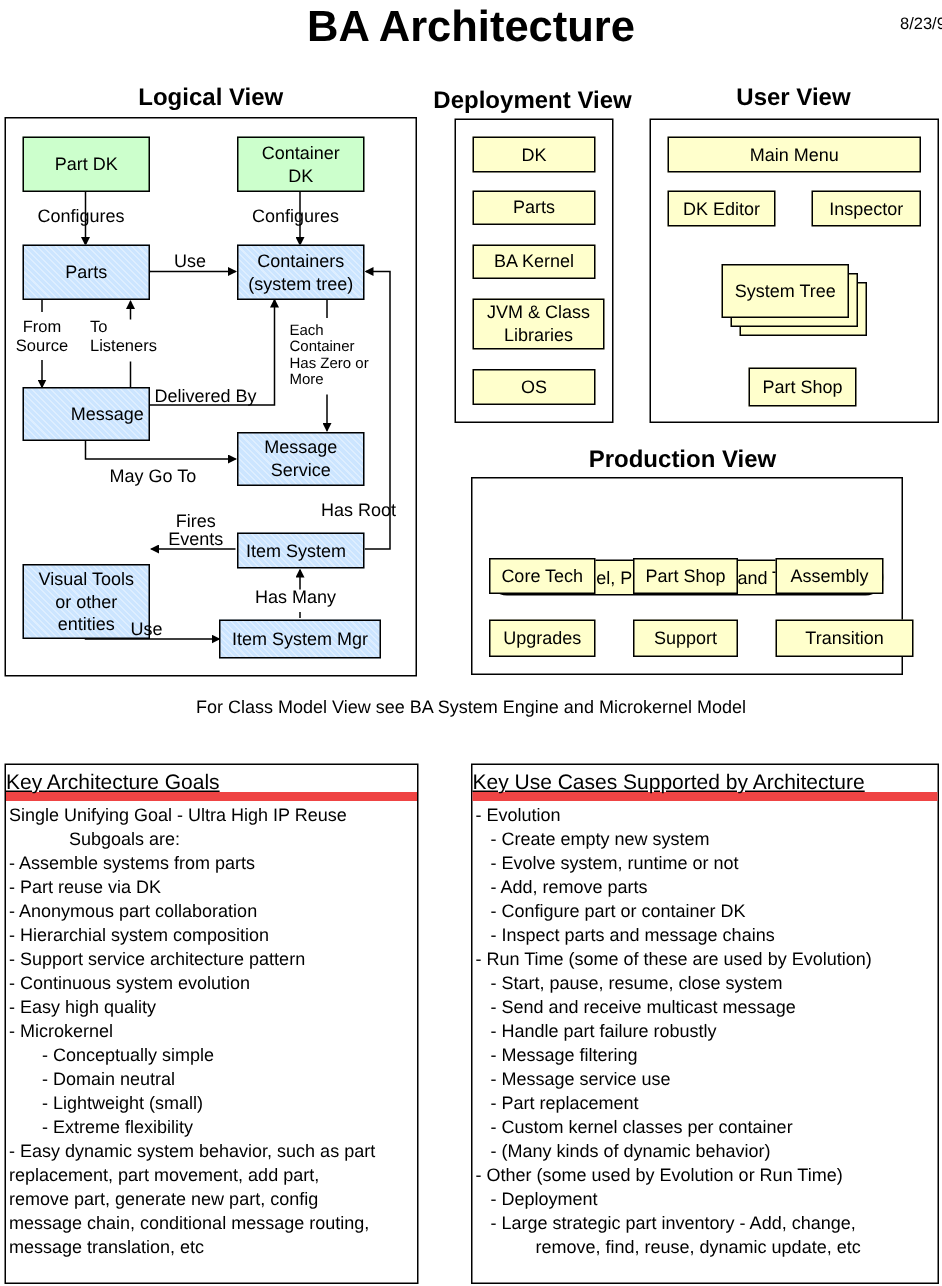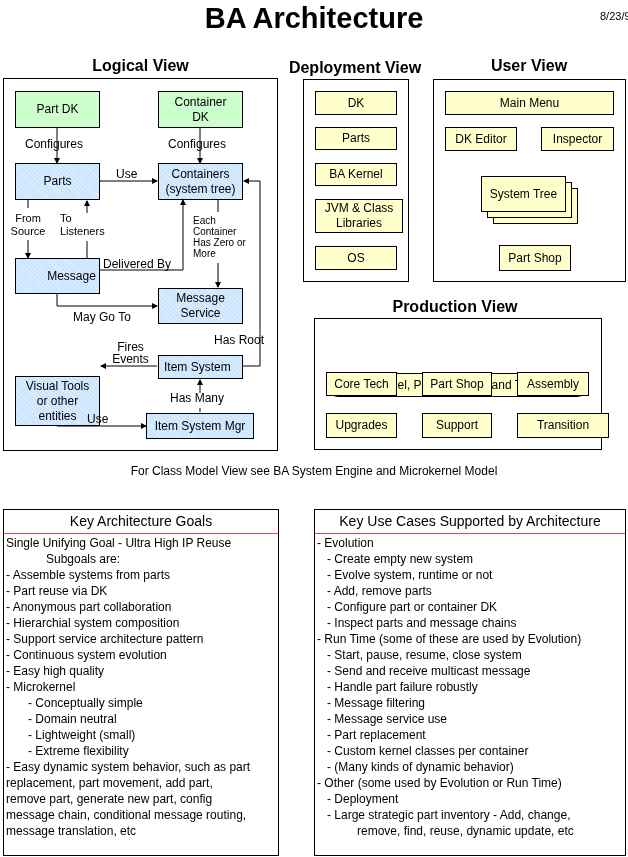--- a/index.html
+++ b/index.html
@@ -13,21 +13,21 @@
   .box { position:absolute; border:1px solid #000; box-sizing:border-box; display:flex;
          align-items:center; justify-content:center; text-align:center; font-size:12px; line-height:15px; }
   .green { background:#ccffcc; }
   .blue { background:#cce5ff; background-image:repeating-linear-gradient(45deg, rgba(255,255,255,0.35) 0 1px, transparent 1px 3px); }
   .yellow { background:#ffffcc; }
   .lbl { position:absolute; font-size:12px; line-height:14px; white-space:nowrap; }
   .lbl-s { position:absolute; font-size:10px; line-height:11px; }
   svg.lines { position:absolute; left:0; top:0; overflow:visible; }
   .note { left:0; width:628px; top:464px; text-align:center; font-size:12px; }
   .panel { position:absolute; border:1px solid #000; box-sizing:border-box; background:#fff; }
-  .panel-head { border-bottom:1px solid #ef4444; text-align:center; font-size:14px; line-height:22px; height:24px; box-sizing:border-box; }
+  .panel-head { border-bottom:6px solid #ef4444; font-size:14px; line-height:22px; height:24px; box-sizing:border-box;text-decoration:underline; }
   .panel-body { font-size:12px; line-height:16px; padding:1px 2px; }
   .panel-body div { white-space:nowrap; }
   .i1 { padding-left:10px; }
   .i2 { padding-left:22px; }
   .i3 { padding-left:40px; }
 </style>
 </head>
 <body>
 
 <div class="abs title">BA Architecture</div>

